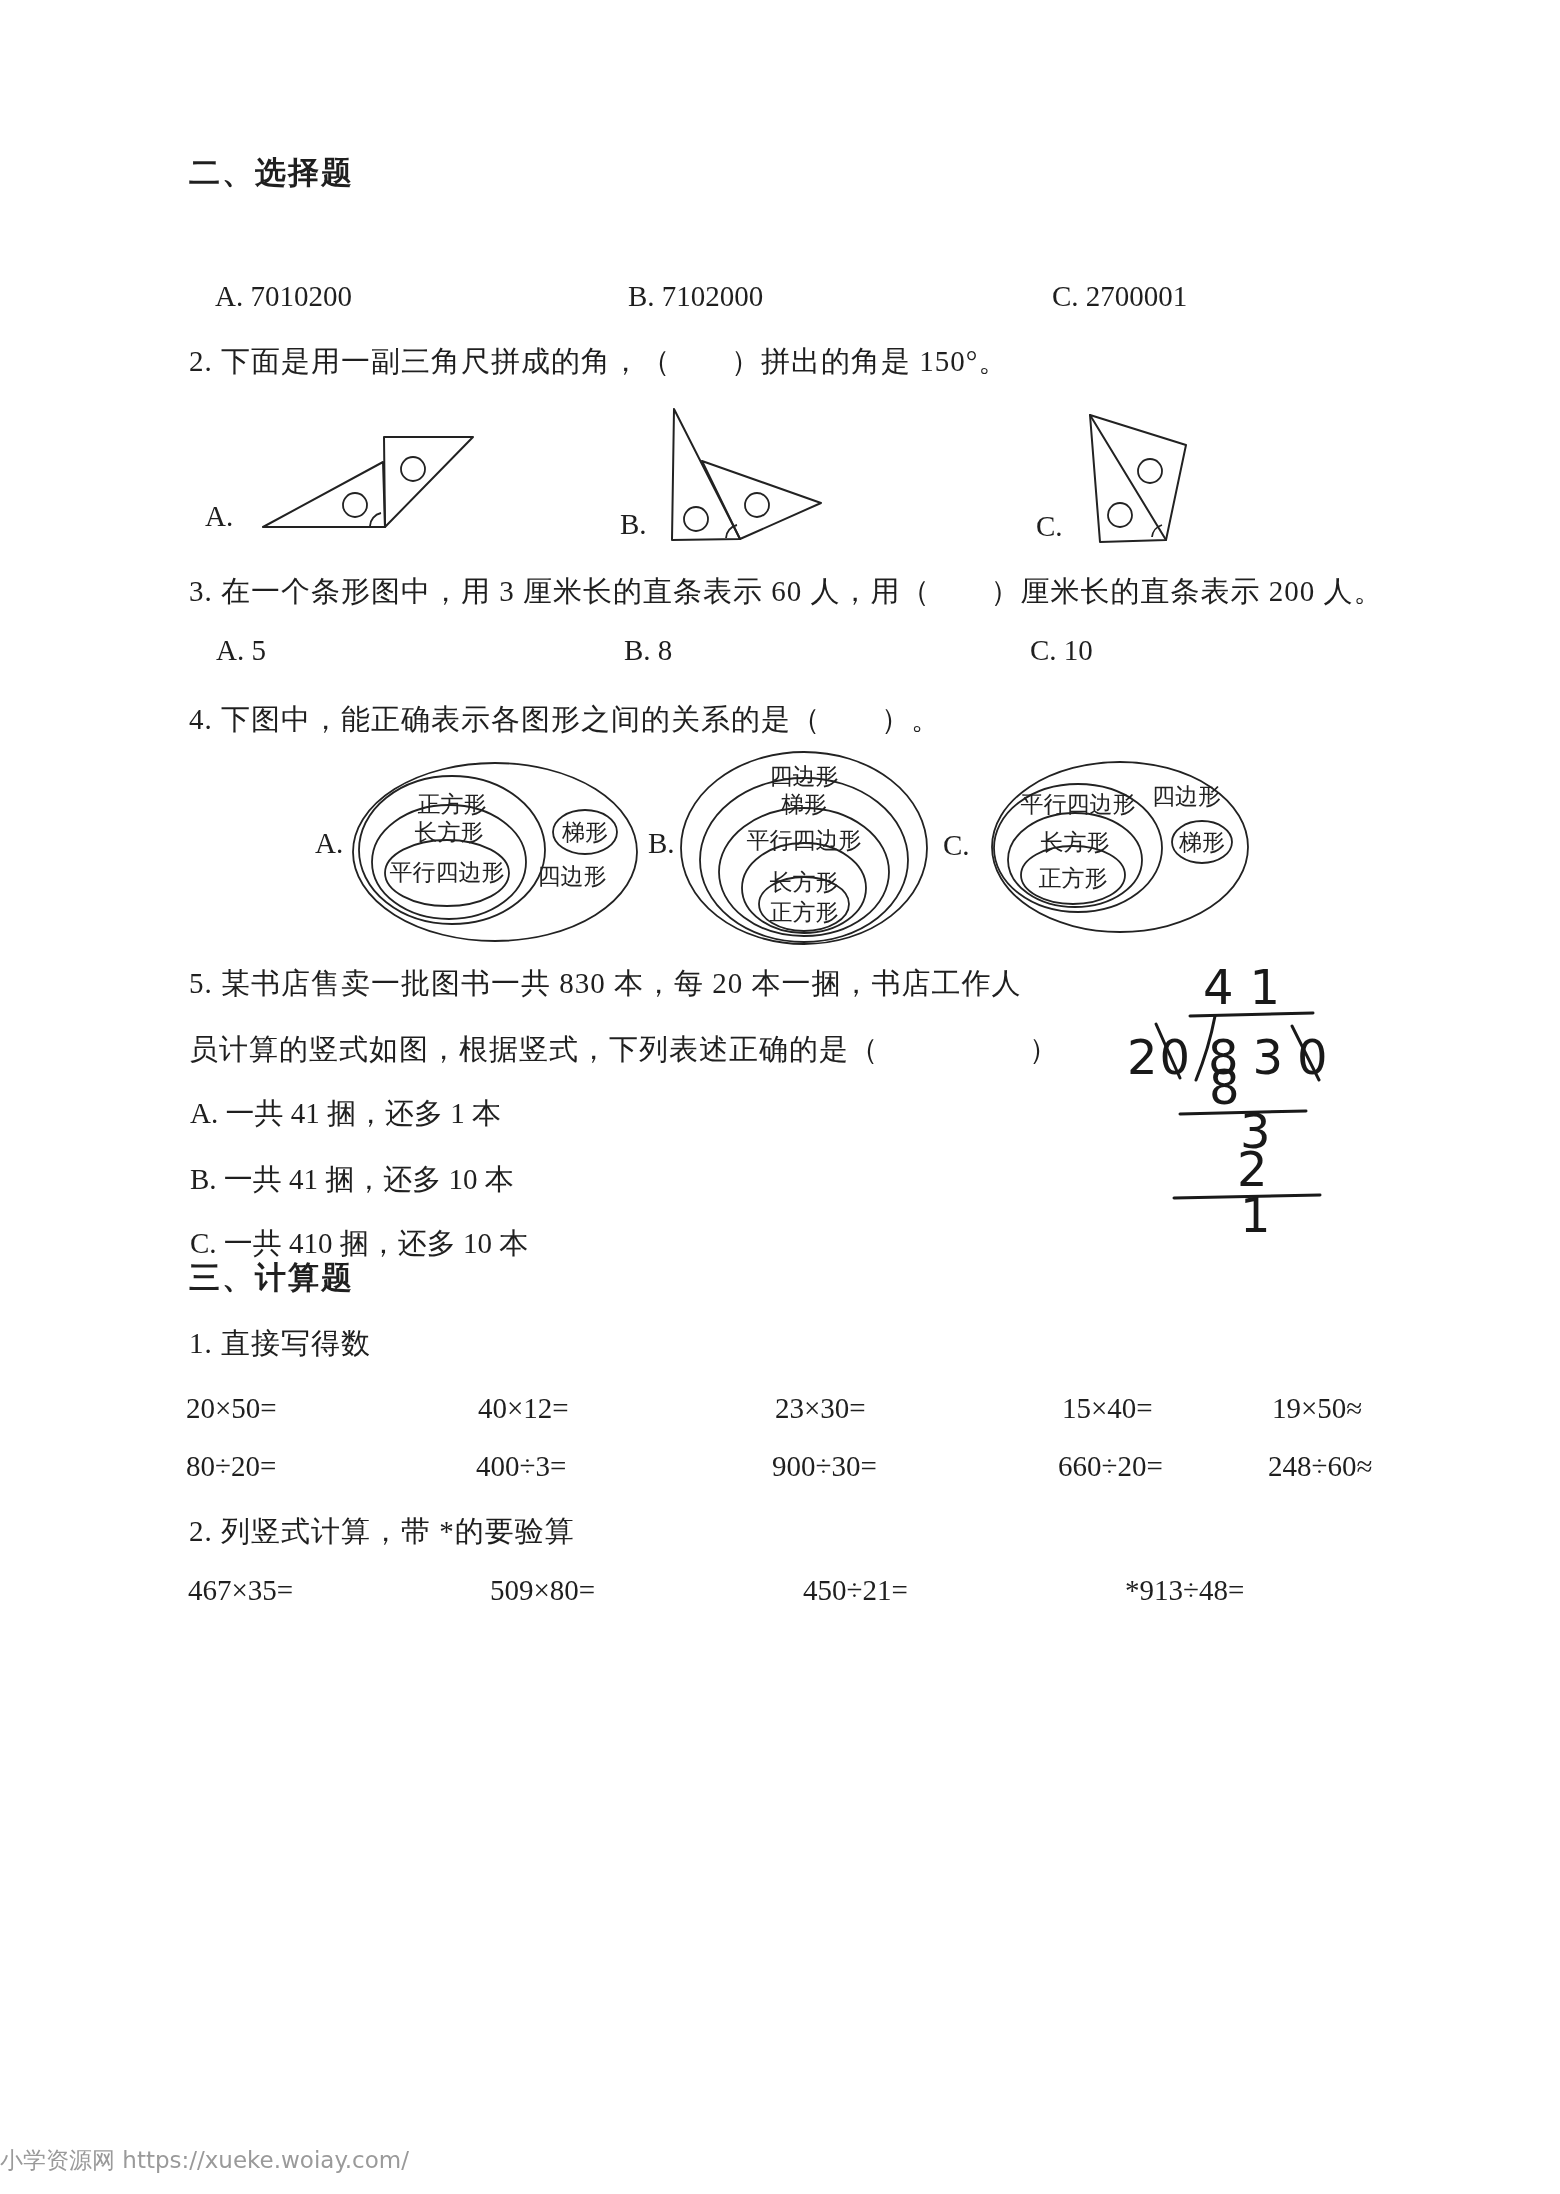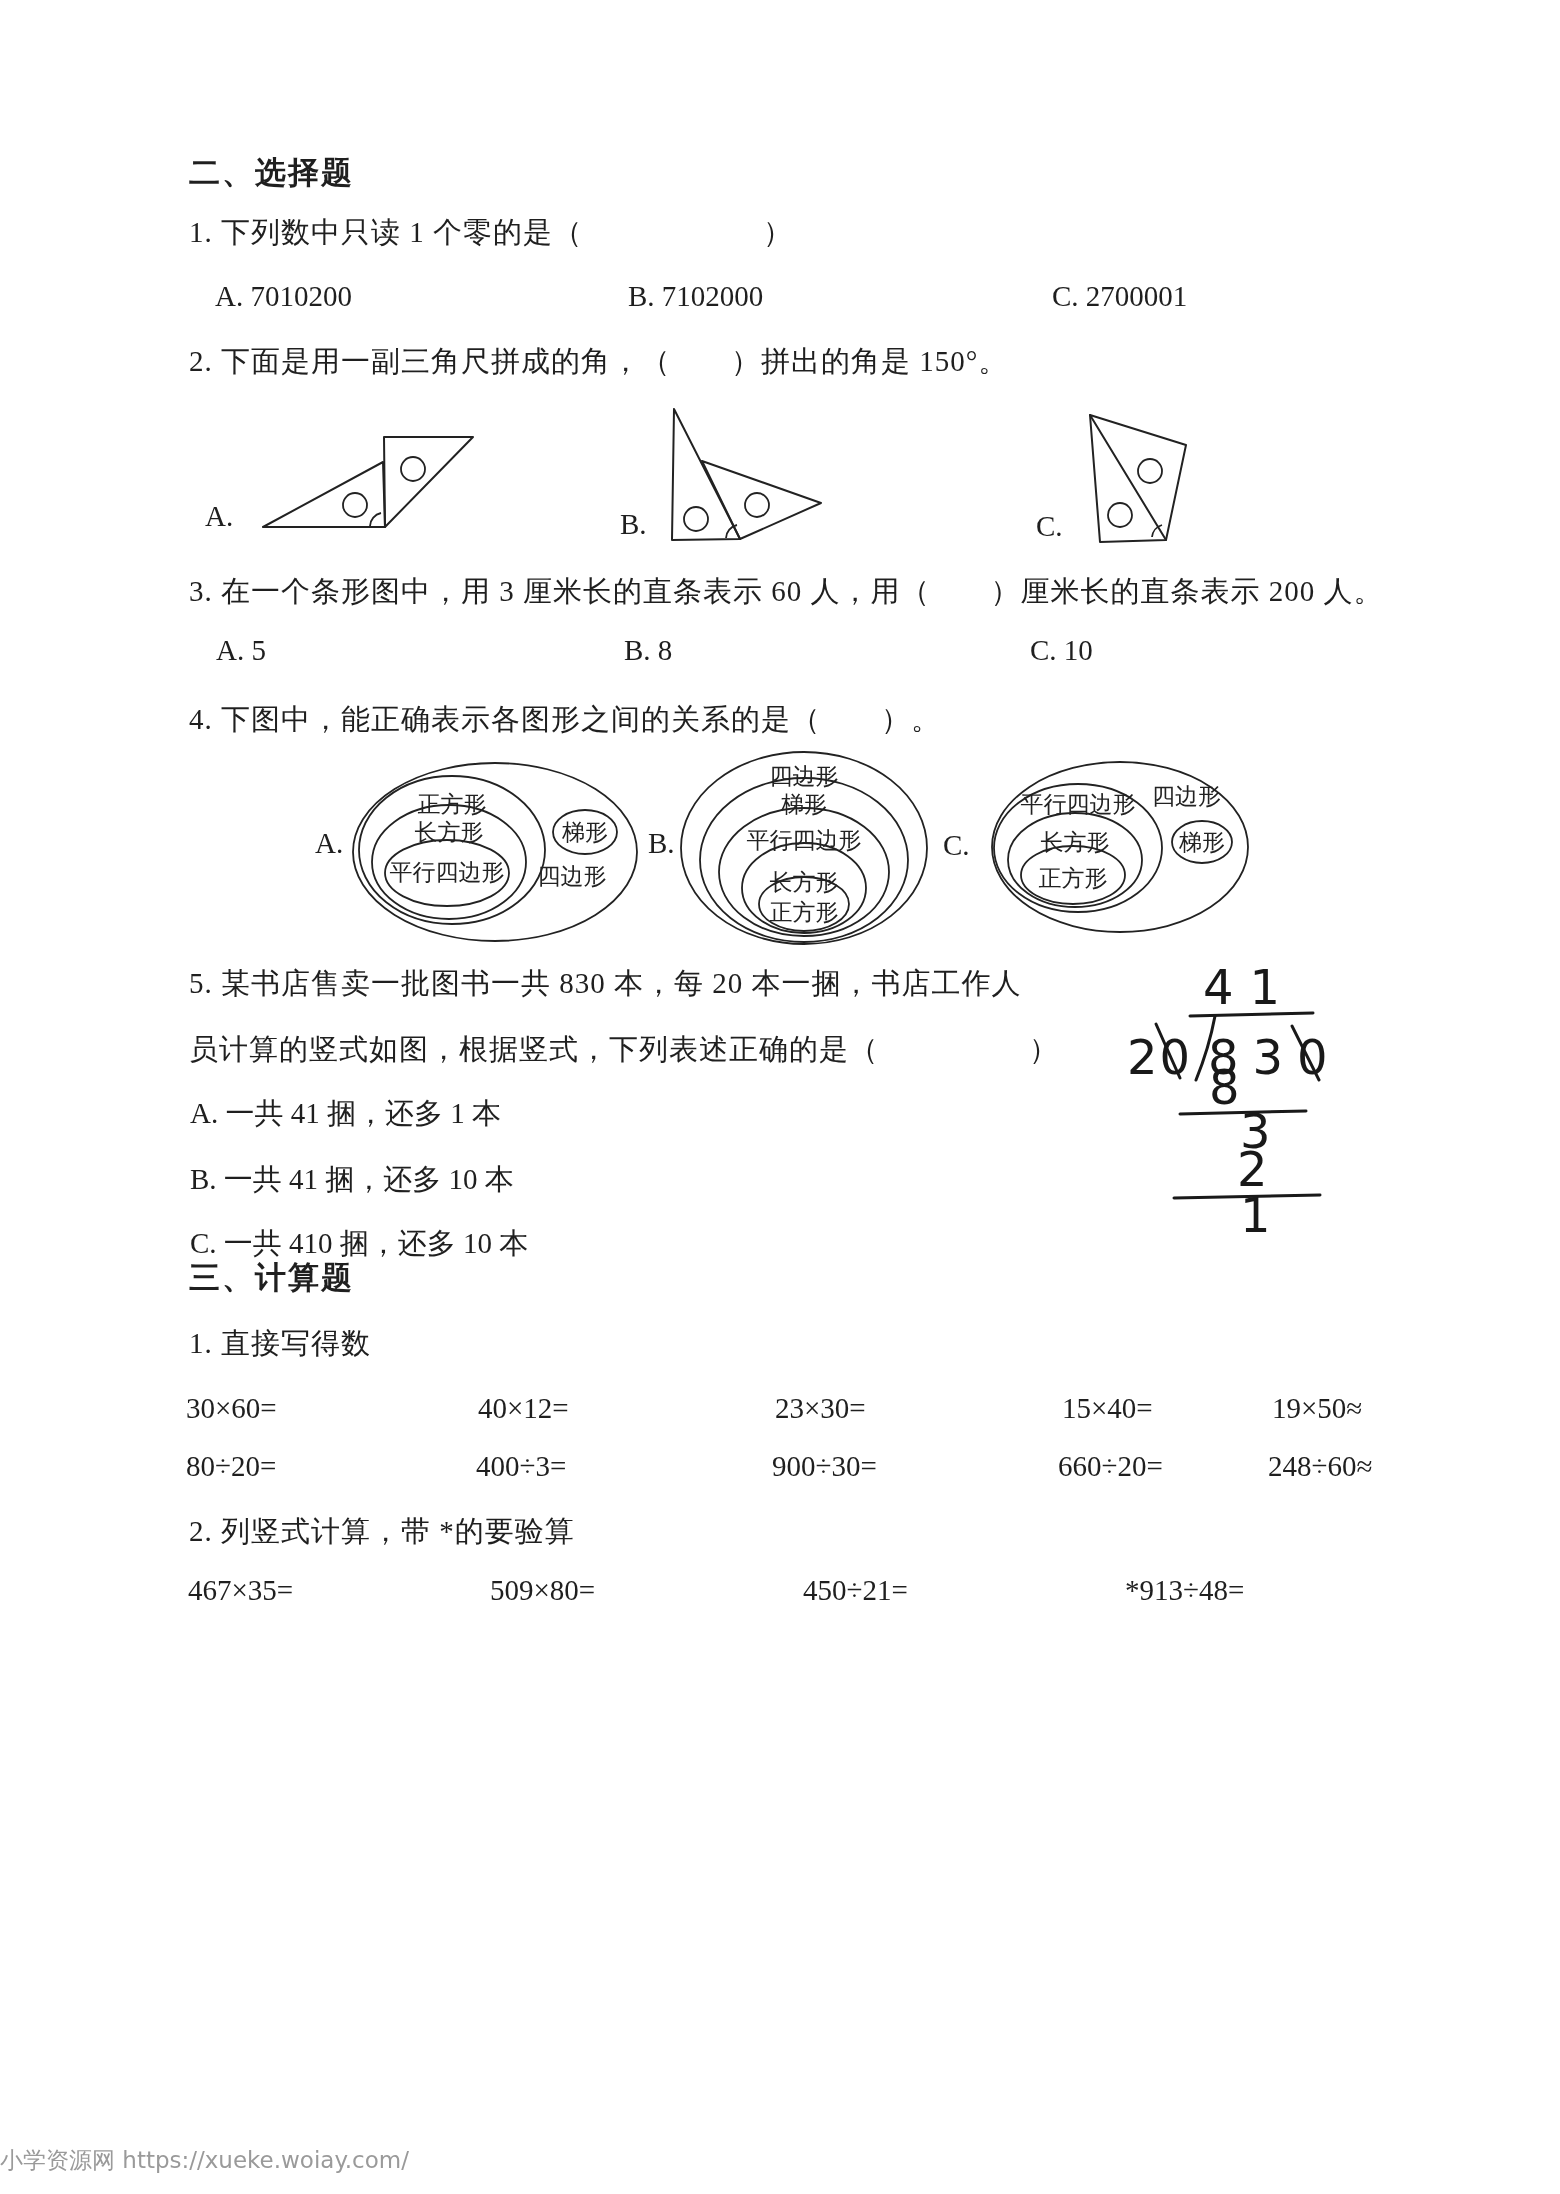--- a/index.html
+++ b/index.html
@@ -30,21 +30,20 @@
     font-family:"DejaVu Sans","Liberation Sans",sans-serif;
   }
 </style>
 </head>
 <body>
 
 <div class="page">
 
   <div class="line heading" style="left:189px;top:140px">二、选择题</div>
 
-  <div class="line" style="left:189px;top:201px">1. 下列数中只读 1 个零的是（　　　　　　）</div>
   <div class="opt" style="left:215px;top:268px">A. 7010200</div>
   <div class="opt" style="left:628px;top:268px">B. 7102000</div>
   <div class="opt" style="left:1052px;top:268px">C. 2700001</div>
 
   <div class="line" style="left:189px;top:330px">2. 下面是用一副三角尺拼成的角，（　　）拼出的角是 150°。</div>
 
   <div class="figlabel" style="left:205px;top:488px">A.</div>
   <svg style="left:250px;top:412px" width="235" height="118" viewBox="0 0 235 118">
     <polygon class="stroke" points="13,103 135,103 133,38"></polygon>
     <polygon class="stroke" points="134,13 223,13 135,103"></polygon>
@@ -138,21 +137,21 @@
     <line x1="80" y1="162" x2="206" y2="159"></line>
     <text x="140" y="196">3</text>
     <text x="137" y="234">2</text>
     <line x1="74" y1="246" x2="220" y2="243"></line>
     <text x="140" y="280">1</text>
   </svg>
 
   <div class="line heading" style="left:189px;top:1245px">三、计算题</div>
   <div class="line" style="left:189px;top:1312px">1. 直接写得数</div>
 
-  <div class="calc" style="left:186px;top:1380px">30×60=</div>
+  <div class="calc" style="left:186px;top:1380px">20×50=</div>
   <div class="calc" style="left:478px;top:1380px">40×12=</div>
   <div class="calc" style="left:775px;top:1380px">23×30=</div>
   <div class="calc" style="left:1062px;top:1380px">15×40=</div>
   <div class="calc" style="left:1272px;top:1380px">19×50≈</div>
 
   <div class="calc" style="left:186px;top:1438px">80÷20=</div>
   <div class="calc" style="left:476px;top:1438px">400÷3=</div>
   <div class="calc" style="left:772px;top:1438px">900÷30=</div>
   <div class="calc" style="left:1058px;top:1438px">660÷20=</div>
   <div class="calc" style="left:1268px;top:1438px">248÷60≈</div>

